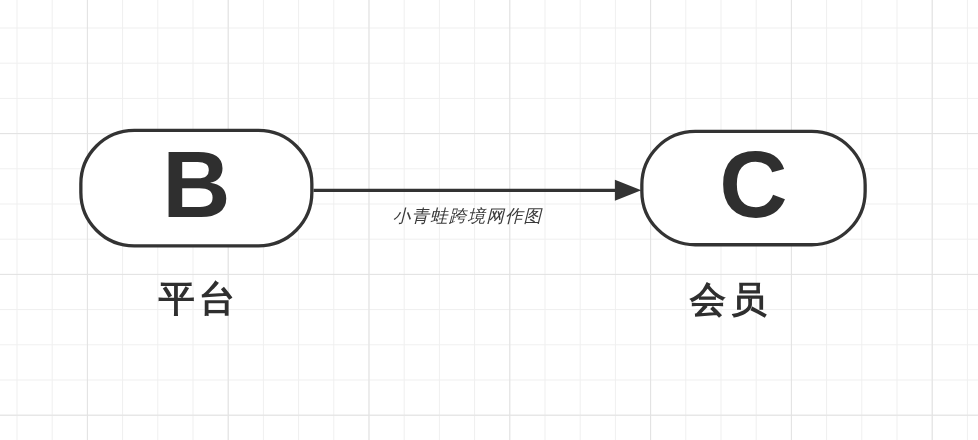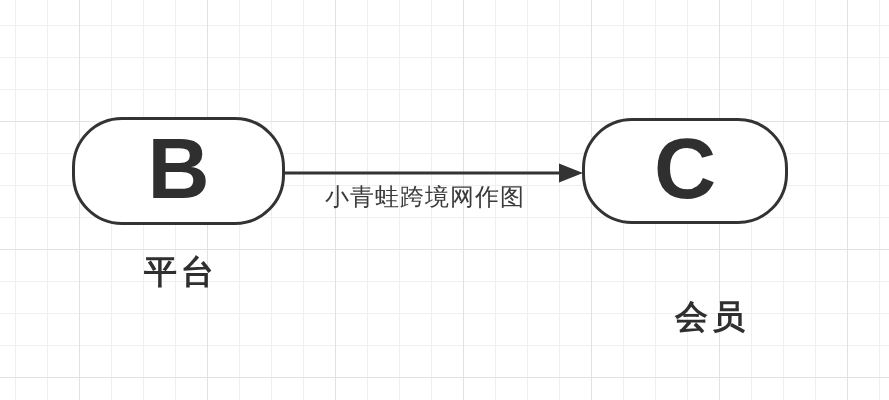--- a/index.html
+++ b/index.html
@@ -61,42 +61,42 @@
     font-weight: 700;
     color: #2f2f2f;
     line-height: 1;
     transform: translateY(-3px);
   }
   .edge-label {
     position: absolute;
     left: 425px;
     top: 197px;
     transform: translate(-50%, -50%);
-    font-size: 24px;
+    font-size: 16px;
     letter-spacing: 1px;
     color: #3a3a3a;
     white-space: nowrap;
+    font-style: italic;
   }
   .caption {
     position: absolute;
     transform: translate(-50%, -50%);
     font-size: 33px;
     font-weight: 700;
     letter-spacing: 4px;
     color: #2f2f2f;
     white-space: nowrap;
   }
   .caption-b {
     left: 181px;
     top: 272px;
   }
   .caption-c {
-    left: 712px;
+    left: 664px;
     top: 273px;
-    margin-top: 44px;
   }
 </style>
 </head>
 <body>
 
 <div class="canvas">
 
   <svg class="edge-svg" width="889" height="400" viewBox="0 0 889 400" xmlns="http://www.w3.org/2000/svg">
     <line x1="285" y1="173" x2="562" y2="173" stroke="#333333" stroke-width="3"></line>
     <polygon points="559,163.5 583,173 559,182.5" fill="#333333"></polygon>

